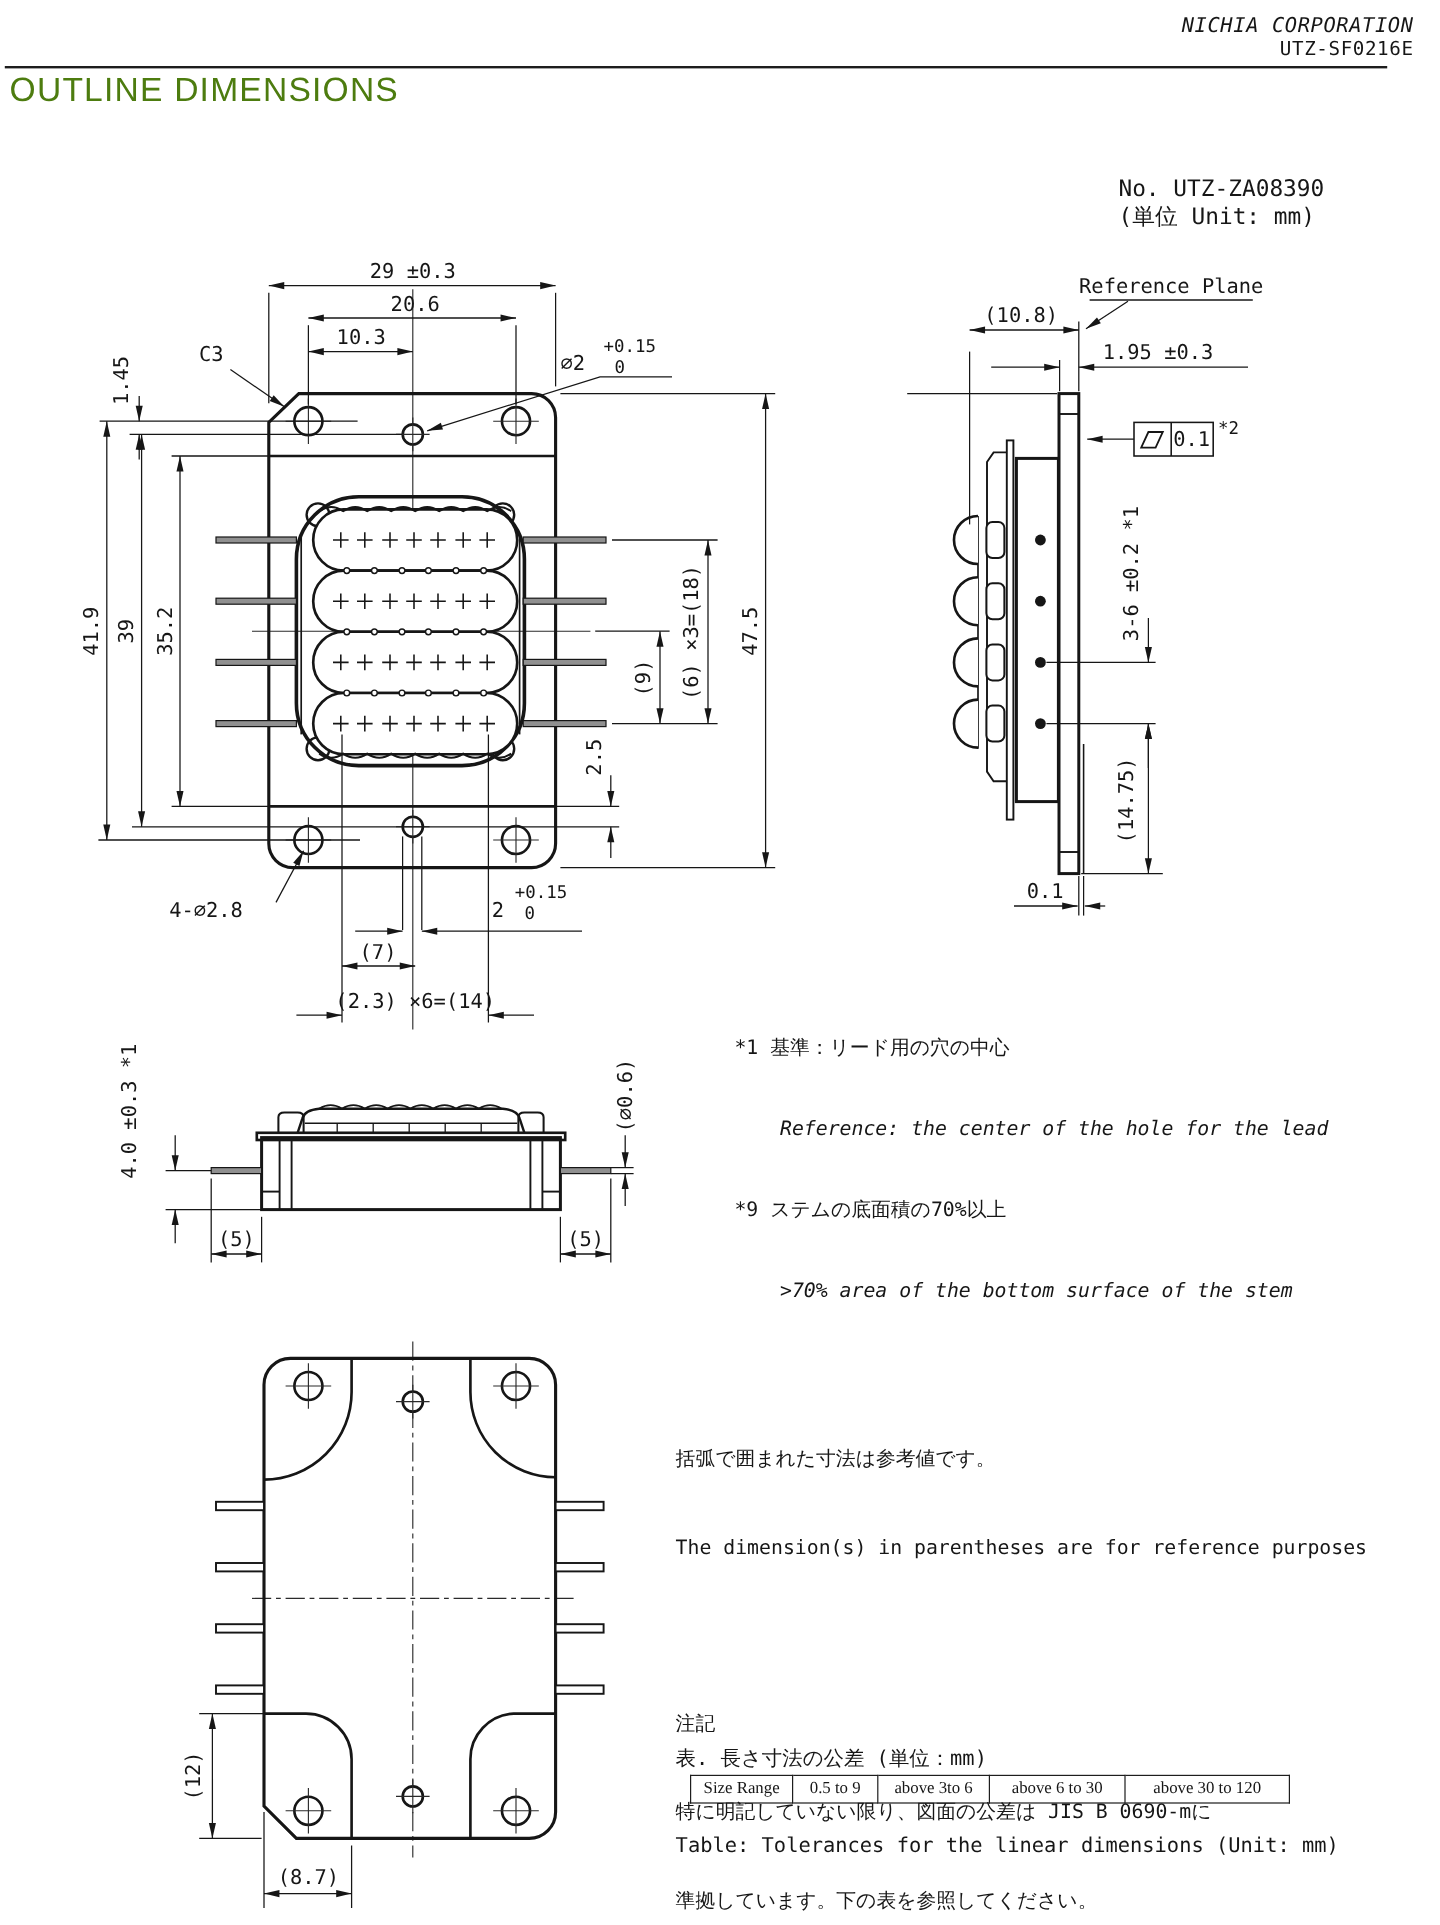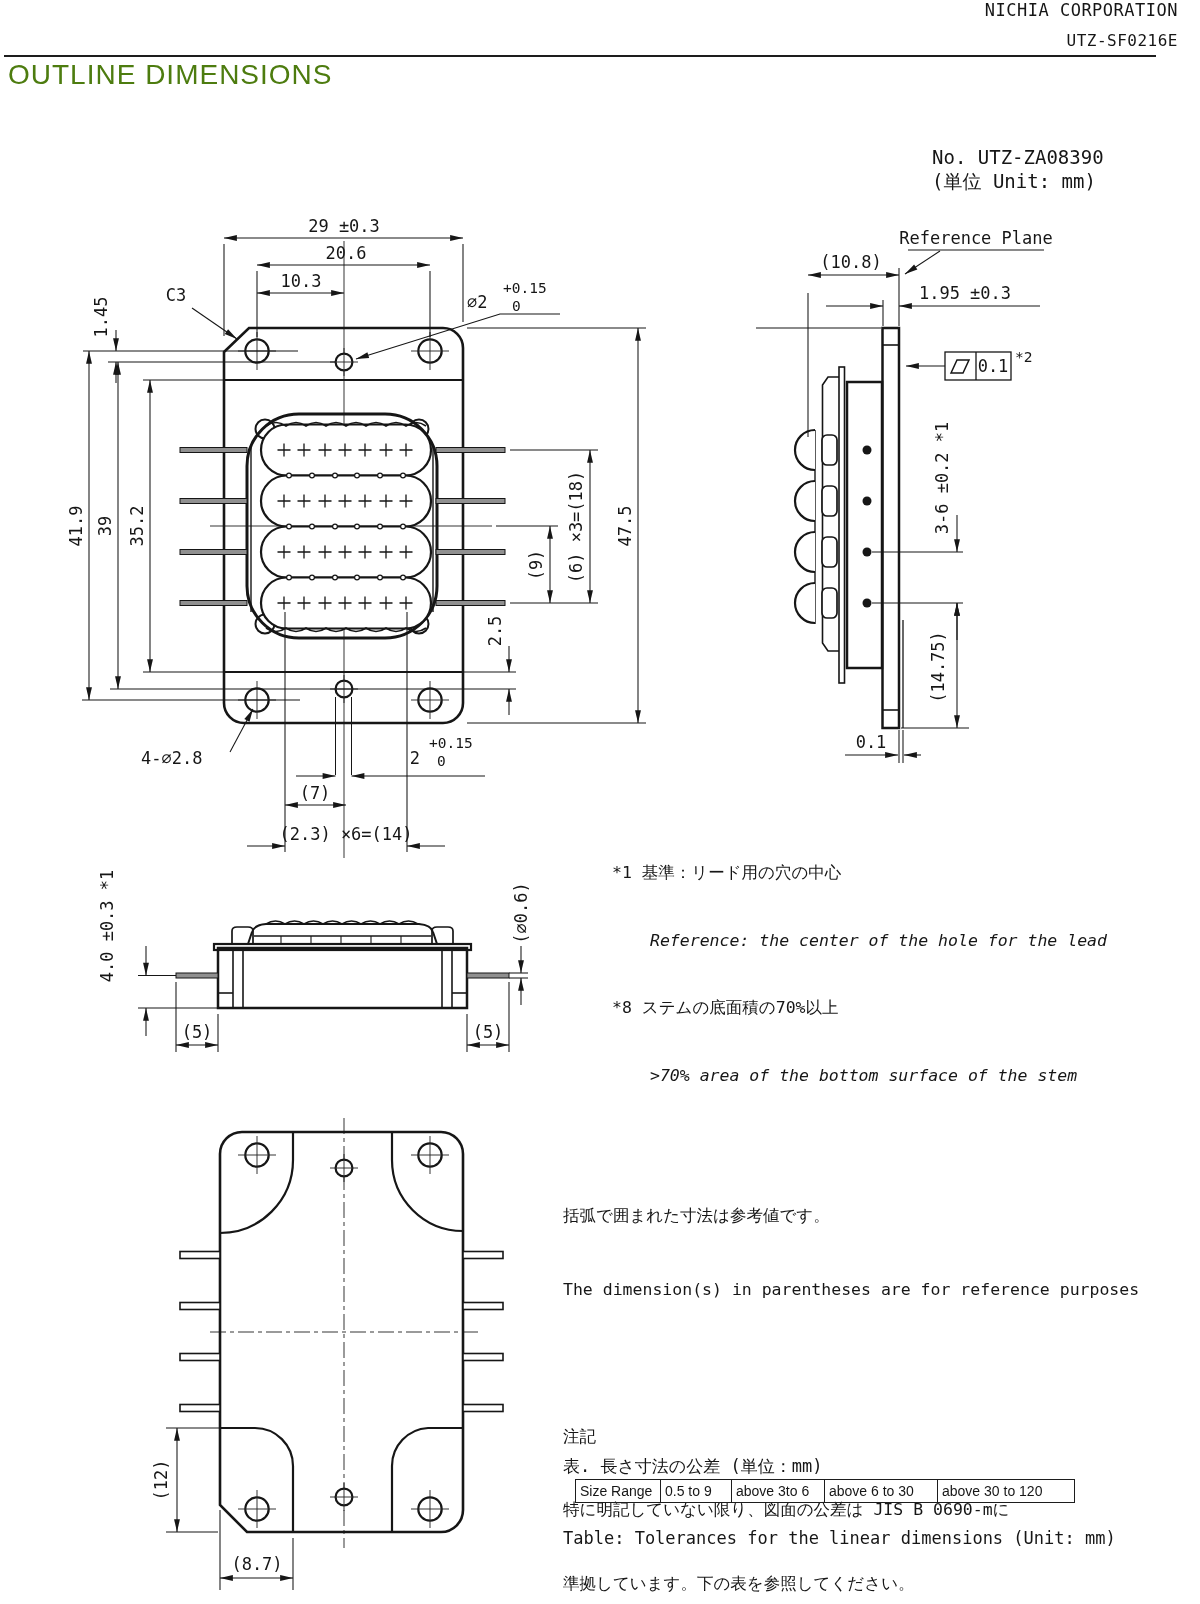--- a/index.html
+++ b/index.html
@@ -1,31 +1,31 @@
 <!DOCTYPE html>
 <html><head>
 <meta charset="utf-8">
 <style>
   html,body{margin:0;padding:0;background:#fff;}
   .page{position:relative;width:1200px;height:1604px;background:#ffffff;overflow:hidden;
         font-family:"DejaVu Sans Mono", monospace;color:#161616;}
   .abs{position:absolute;}
-  .hdr-co{top:0;right:22px;font-size:17px;letter-spacing:.5px;}
+  .hdr-co{top:12px;right:22px;font-size:17px;letter-spacing:.5px;font-style:italic;}
   .hdr-id{top:31px;right:22px;font-size:16px;letter-spacing:.5px;}
   .hdr-rule{top:55px;left:4px;width:1152px;border-top:2.5px solid #1d1d1d;height:0;}
   .title{top:59px;left:8px;font-family:"Liberation Sans",sans-serif;font-size:28px;
          color:#4d7c0f;letter-spacing:1px;}
   .meta{top:145px;left:932px;font-size:19px;line-height:24px;white-space:pre;}
   .notes{top:817px;left:612px;font-size:16.5px;line-height:22.5px;white-space:pre;}
   .notes .ind{padding-left:38px;font-style:italic;}
   .remarks{top:1155px;left:563px;font-size:16.5px;line-height:24.5px;white-space:pre;}
   .tblcap{top:1406px;left:563px;font-size:17px;line-height:24px;white-space:pre;}
   table.tol{position:absolute;top:1479px;left:575px;border-collapse:collapse;}
-  table.tol td{border:1.6px solid #1d1d1d;font-size:14px;text-align:left;padding:0 4px;
-               font-family:Liberation Sans, sans-serif;color:#161616;}
+  table.tol td{border:1.6px solid #1d1d1d;font-size:14px;text-align:center;padding:0 4px;
+               font-family:Liberation Serif, serif;color:#161616;}
   table.tol tr:nth-child(1) td{height:22px;}
   table.tol tr:nth-child(2) td{height:28px;}
   svg{position:absolute;overflow:visible;}
   .ol{stroke:#161616;fill:none;}
   .dl{stroke:#161616;stroke-width:1.05;fill:none;}
   .cl{stroke:#2a2a2a;stroke-width:.95;fill:none;}
   .dt{font-family:"DejaVu Sans Mono",monospace;font-size:17px;fill:#161616;}
   .dts{font-family:"DejaVu Sans Mono",monospace;font-size:14.5px;fill:#161616;}
 </style>
 </head>
@@ -377,21 +377,21 @@
 
     <line class="dl" x1="220" y1="1510" x2="220" y2="1590"></line>
     <line class="dl" x1="293" y1="1538" x2="293" y2="1590"></line>
     <line class="dl" x1="220" y1="1578" x2="293" y2="1578" marker-start="url(#bkA)" marker-end="url(#bkA)"></line>
     <text class="dt" x="257" y="1570" text-anchor="middle">(8.7)</text>
   </svg>
 
   <div class="abs notes">
     <div>*1 基準：リード用の穴の中心</div>
     <div class="ind">Reference: the center of the hole for the lead</div>
-    <div>*8 ステムの底面積の70%以上</div>
+    <div>*9 ステムの底面積の70%以上</div>
     <div class="ind">&gt;70% area of the bottom surface of the stem</div>
   </div>
 
   <div class="abs remarks">
     <div>括弧で囲まれた寸法は参考値です。</div>
     <div>The dimension(s) in parentheses are for reference purposes</div>
     <div>&nbsp;</div>
     <div>注記</div>
     <div>特に明記していない限り、図面の公差は JIS B 0690-mに</div>
     <div>準拠しています。下の表を参照してください。</div>

